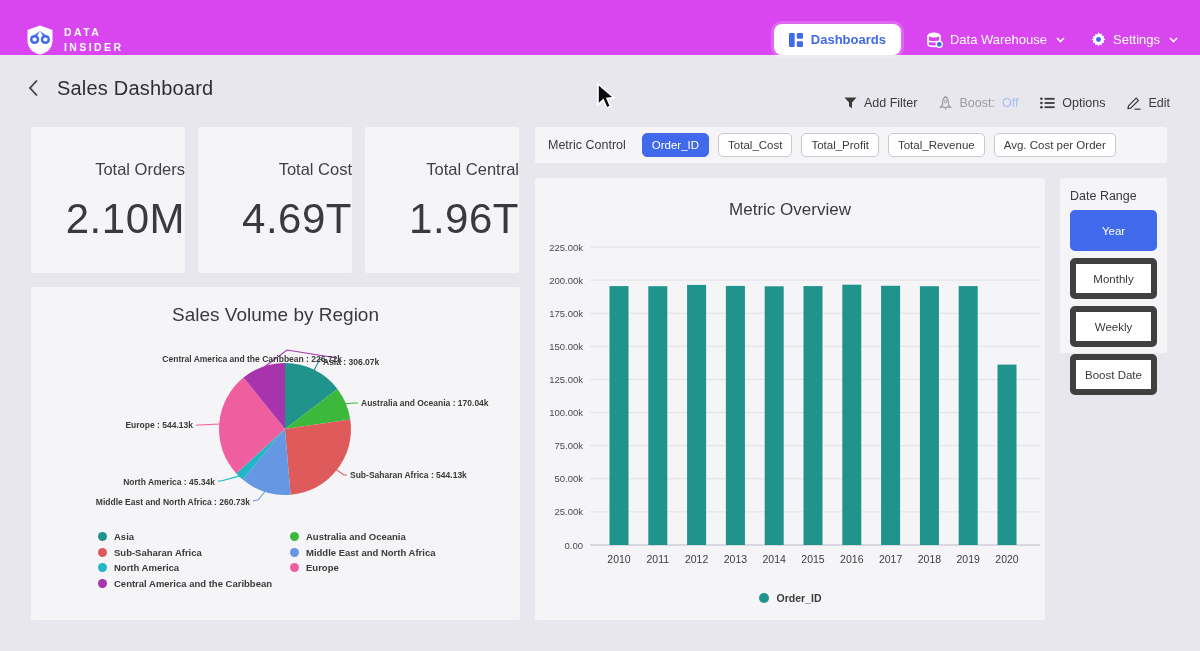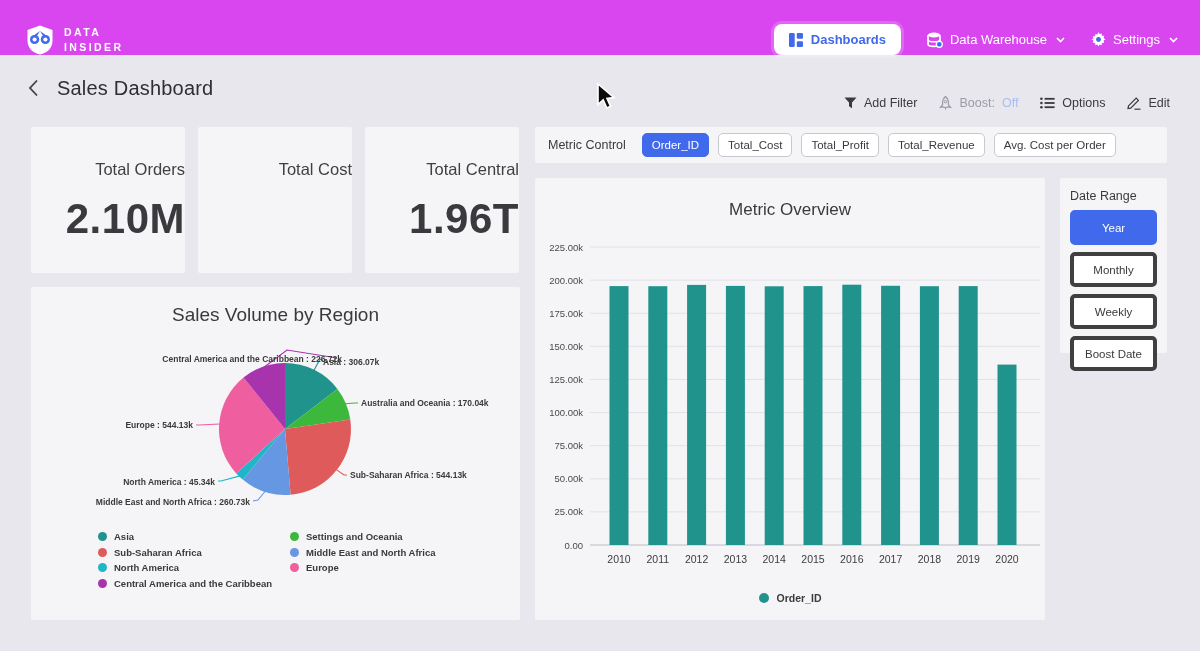--- a/index.html
+++ b/index.html
@@ -24,21 +24,21 @@
   .ph-actions { display:flex; align-items:center; gap:22px; }
   .action { display:flex; align-items:center; gap:7px; font-size:12.5px; color:#3a3a3a; background:none; border:none; font-family:inherit; cursor:pointer;margin-top:29px; }
   .action.muted { color:#9b9ba4; }
   .boost-off { color:#a9bdf2; }
 
   
   .card { position:absolute; background:#f5f4f6; border-radius:2px; }
 
   .kpi { width:154px; height:146px; top:127px; display:flex; flex-direction:column; align-items:flex-end; }
   .kpi-label { font-size:16.5px; color:#3f3f44; margin-top:33px; }
-  .kpi-value { font-size:42px; font-weight:bold; color:#3a3a3e; margin-top:16px; letter-spacing:.5px; }
+  .kpi-value { font-size:42px; font-weight:normal; color:#3a3a3e; margin-top:16px; letter-spacing:.5px; }
 
   .pie-card { left:31px; top:287px; width:489px; height:333px; }
   .card-title { text-align:center; color:#3a3a3e; }
   .pie-card .card-title { font-size:19px; padding-top:17px; }
   .pie-svg { position:absolute; left:0; top:50px; }
   .pie-label { font-size:8.5px; font-weight:bold; fill:#3a3a3a; }
   .pie-legend { position:absolute; left:0; top:242px; width:489px; }
   .legend-col { position:absolute; top:0; }
   .legend-col.c0 { left:67px; }
   .legend-col.c1 { left:259px; }
@@ -54,21 +54,21 @@
   .bar-card { left:535px; top:178px; width:510px; height:442px; }
   .bar-card .card-title { font-size:17px; padding-top:22px; }
   .bar-svg { position:absolute; left:0; top:52px; }
   .tick-label { font-size:9.5px; fill:#4a4a50; }
   .x-label { font-size:10.5px; fill:#3c3c40; }
   .bar-legend { position:absolute; left:0; bottom:16px; width:510px; display:flex; align-items:center; justify-content:center; gap:8px; }
   .bar-legend span { font-size:10.5px; font-weight:bold; color:#3a3a3a; }
 
   .date-card { left:1060px; top:178px; width:107px; height:175px; padding:11px 10px; }
   .date-label { font-size:12.5px; color:#3a3a3e; margin-bottom:4px; }
-  .date-btn { display:block; width:87px; height:35px; margin-top:7px; font-size:11.5px; color:#3a3a3e; background:#fff; border:4px solid #404040; border-radius:5px; font-family:inherit; cursor:pointer; }
+  .date-btn { display:block; width:87px; height:41px; margin-top:7px; font-size:11.5px; color:#3a3a3e; background:#fff; border:6px solid #404040; border-radius:5px; font-family:inherit; cursor:pointer; }
   .date-btn.selected { background:#4169ec; border-color:#4169ec; color:#fff; }
 
   .cursor { position:absolute; left:596px; top:83px; pointer-events:none; }
 </style>
 </head>
 <body>
 
 <div class="stage">
 
   <div class="navbar">
@@ -166,20 +166,21 @@
       </button>
     </div>
   </div>
 
   <div class="card kpi" style="left:31px">
     <div class="kpi-label">Total Orders</div>
     <div class="kpi-value">2.10M</div>
   </div>
   <div class="card kpi" style="left:198px">
     <div class="kpi-label">Total Cost</div>
+    <div class="kpi-value">4.69T</div>
   </div>
   <div class="card kpi" style="left:365px">
     <div class="kpi-label">Total Central</div>
     <div class="kpi-value">1.96T</div>
   </div>
 
   <div class="card pie-card">
     <div class="card-title">Sales Volume by Region</div>
     <svg class="pie-svg" width="489" height="190" viewBox="0 0 489 190">
         <path d="M254,92 L254.0,26.0 A66,66 0 0 1 306.4,51.9 Z" fill="#20938c"></path>
@@ -219,21 +220,21 @@
             <span>North America</span>
           </div>
           <div class="legend-item">
             <div class="legend-dot" style="background:#a733ad"></div>
             <span>Central America and the Caribbean</span>
           </div>
         </div>
         <div class="legend-col c1">
           <div class="legend-item">
             <div class="legend-dot" style="background:#3cb93c"></div>
-            <span>Settings and Oceania</span>
+            <span>Australia and Oceania</span>
           </div>
           <div class="legend-item">
             <div class="legend-dot" style="background:#6697e2"></div>
             <span>Middle East and North Africa</span>
           </div>
           <div class="legend-item">
             <div class="legend-dot" style="background:#ef5f9f"></div>
             <span>Europe</span>
           </div>
         </div>

